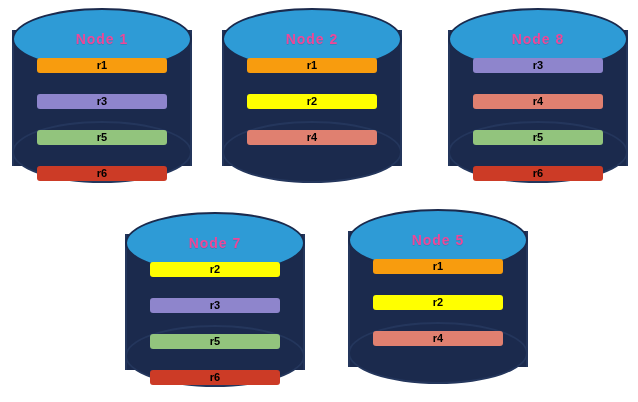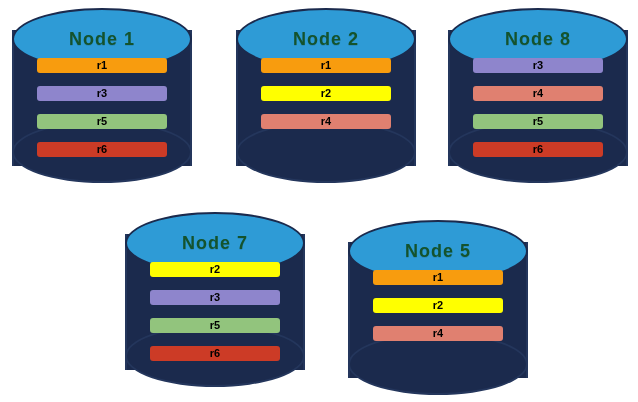--- a/index.html
+++ b/index.html
@@ -65,38 +65,38 @@
   }
   .cyl-top-label {
     position: absolute;
     left: 0;
     top: 0;
     width: 180px;
     height: 62px;
     display: flex;
     align-items: center;
     justify-content: center;
-    color: #14532d;
-    font-size: 18px;
+    color: #ec4899;
+    font-size: 14px;
     font-weight: bold;
     letter-spacing: 1px;
     z-index: 4;
     text-shadow: 0 1px 0 rgba(0,0,0,0.10);
     user-select: none;
   }
 
   .records {
     position: absolute;
     left: 25px;
     top: 50px;
     width: 130px;
     z-index: 5;
     display: flex;
     flex-direction: column;
-    gap: 13px;
+    gap: 21px;
   }
   .record-bar {
     height: 15px;
     border-radius: 3px;
     display: flex;
     align-items: center;
     justify-content: center;
     font-size: 11px;
     font-weight: bold;
     color: #000000;
@@ -113,21 +113,21 @@
       <div class="cyl-bottom" style="background: rgb(27, 42, 77);"></div>
       <div class="cyl-top" style="background: rgb(46, 155, 214);"></div>
       <div class="cyl-top-label">Node  1</div>
       <div class="records">
         <div class="record-bar" style="background: rgb(248, 156, 14);">r1</div>
         <div class="record-bar" style="background: rgb(142, 133, 204);">r3</div>
         <div class="record-bar" style="background: rgb(146, 196, 125);">r5</div>
         <div class="record-bar" style="background: rgb(204, 59, 38);">r6</div>
       </div>
     </div>
-    <div class="node" style="left: 236px; top: 8px;">
+    <div class="node" style="left: 222px; top: 8px;">
       <div class="cyl-body" style="background: rgb(27, 42, 77);"></div>
       <div class="cyl-bottom" style="background: rgb(27, 42, 77);"></div>
       <div class="cyl-top" style="background: rgb(46, 155, 214);"></div>
       <div class="cyl-top-label">Node  2</div>
       <div class="records">
         <div class="record-bar" style="background: rgb(248, 156, 14);">r1</div>
         <div class="record-bar" style="background: rgb(255, 255, 0);">r2</div>
         <div class="record-bar" style="background: rgb(224, 128, 112);">r4</div>
       </div>
     </div>
@@ -148,21 +148,21 @@
       <div class="cyl-bottom" style="background: rgb(27, 42, 77);"></div>
       <div class="cyl-top" style="background: rgb(46, 155, 214);"></div>
       <div class="cyl-top-label">Node  7</div>
       <div class="records">
         <div class="record-bar" style="background: rgb(255, 255, 0);">r2</div>
         <div class="record-bar" style="background: rgb(142, 133, 204);">r3</div>
         <div class="record-bar" style="background: rgb(146, 196, 125);">r5</div>
         <div class="record-bar" style="background: rgb(204, 59, 38);">r6</div>
       </div>
     </div>
-    <div class="node" style="left: 348px; top: 220px;">
+    <div class="node" style="left: 348px; top: 209px;">
       <div class="cyl-body" style="background: rgb(27, 42, 77);"></div>
       <div class="cyl-bottom" style="background: rgb(27, 42, 77);"></div>
       <div class="cyl-top" style="background: rgb(46, 155, 214);"></div>
       <div class="cyl-top-label">Node  5</div>
       <div class="records">
         <div class="record-bar" style="background: rgb(248, 156, 14);">r1</div>
         <div class="record-bar" style="background: rgb(255, 255, 0);">r2</div>
         <div class="record-bar" style="background: rgb(224, 128, 112);">r4</div>
       </div>
     </div>

